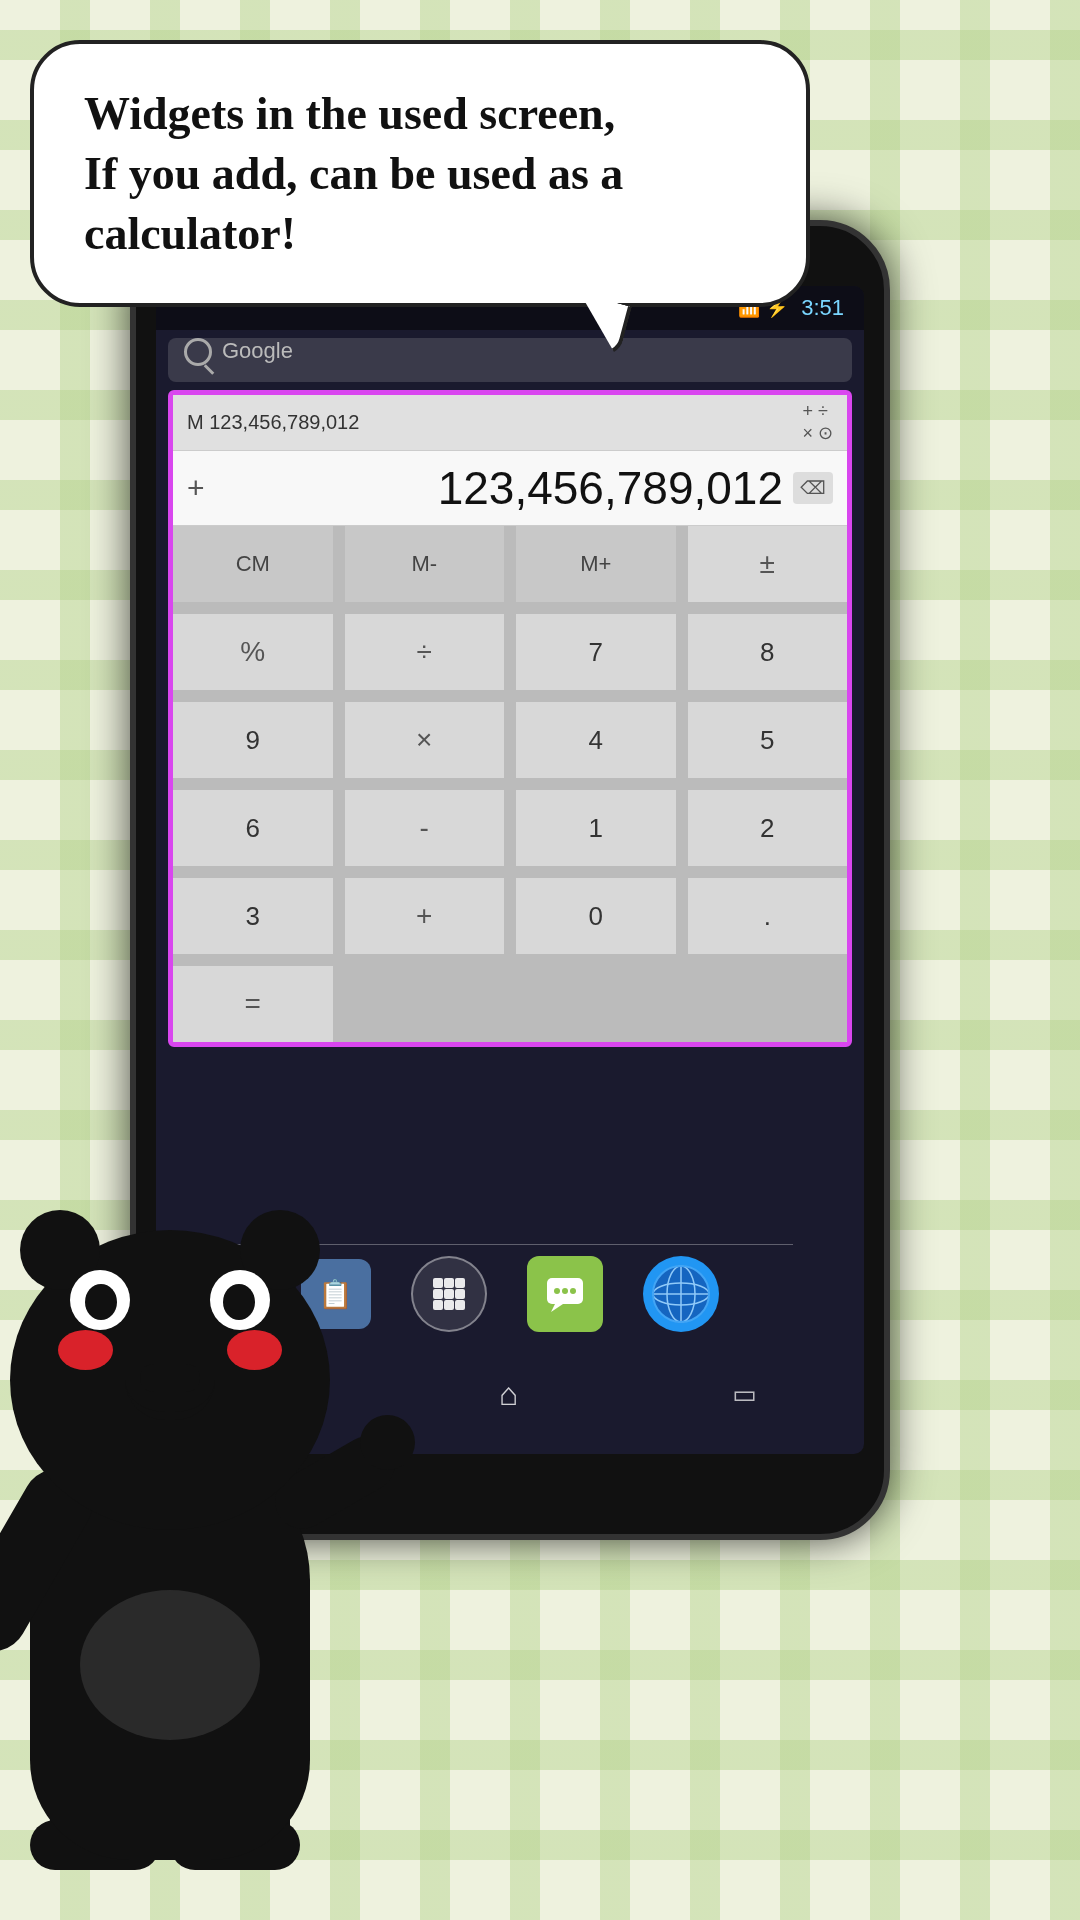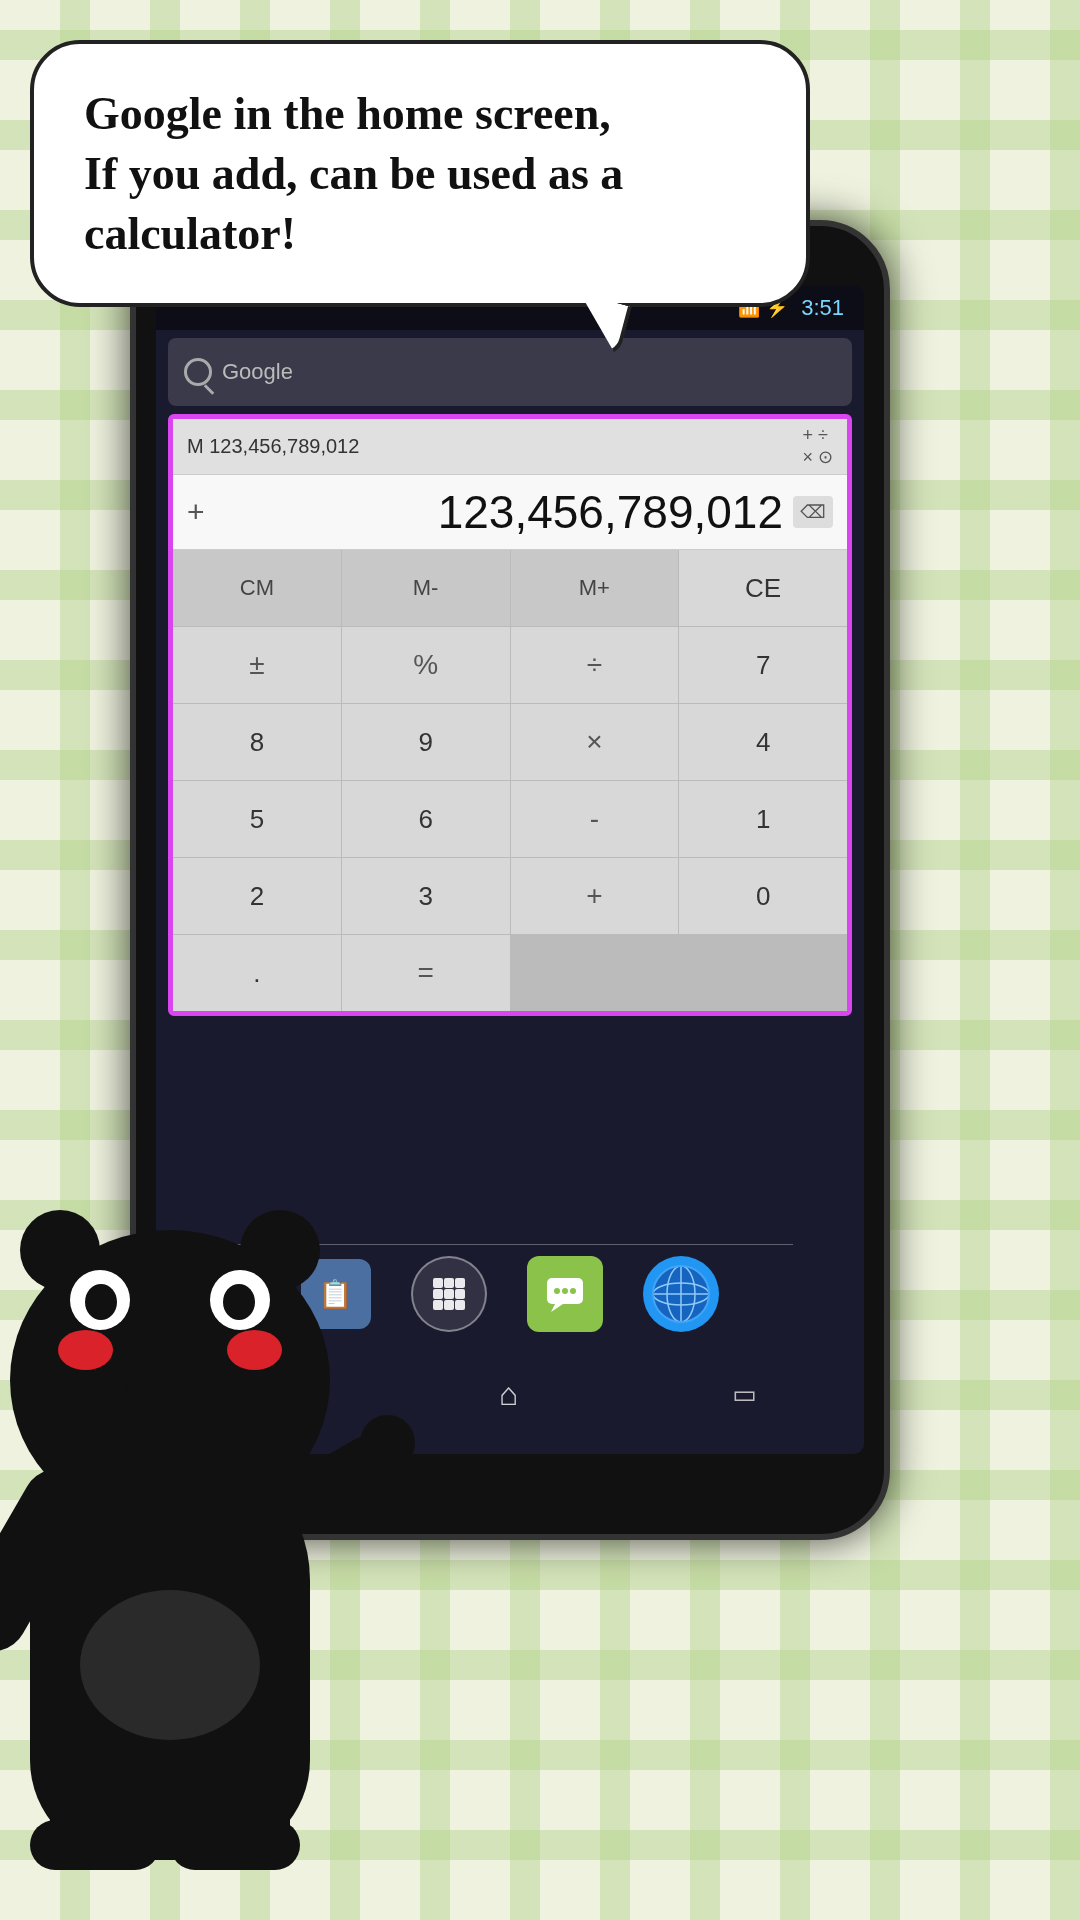--- a/index.html
+++ b/index.html
@@ -122,23 +122,23 @@
     .battery-icon {
       color: #7aff7a;
       font-size: 18px;
     }
 
     
     .search-bar {
       background: #3a3a4a;
       margin: 8px 12px;
       border-radius: 8px;
-      height: 68px;
-      display: flex;
-      align-items: center;
+      height: 44px;
+      display: flex;
+      align-items: flex-start;
       padding: 0 16px;
       gap: 10px;
     }
     .search-icon-circle {
       width: 28px;
       height: 28px;
       border: 3px solid #aaa;
       border-radius: 50%;
       position: relative;
     }
@@ -215,21 +215,21 @@
       align-items: center;
       justify-content: center;
       font-size: 18px;
       color: #555;
     }
 
     
     .calc-buttons {
       display: grid;
       grid-template-columns: repeat(4, 1fr);
-      gap: 1px;
+      gap: 12px;
       background: #bbb;
     }
     .calc-btn {
       background: #d8d8d8;
       display: flex;
       align-items: center;
       justify-content: center;
       height: 76px;
       font-size: 26px;
       color: #333;
@@ -545,21 +545,21 @@
     }
 
   </style>
 </head>
 <body>
 
 <div class="bg"></div>
 
 <div class="speech-bubble">
   <div class="speech-bubble-text">
-    <span>Google in the home screen,</span><br>
+    <span>Widgets in the used screen,</span><br>
     <span>If you add, can be used as a calculator!</span>
   </div>
 </div>
 
 <div class="phone-frame">
   <div class="camera-dot"></div>
 
   <div class="phone-top-dots">
     <div class="phone-dot"></div>
     <div class="phone-dot dark"></div>
@@ -593,21 +593,20 @@
         <span class="calc-number">123,456,789,012</span>
         <div class="calc-backspace">⌫</div>
       </div>
 
       <div class="calc-buttons">
 
         <button class="calc-btn memory">CM</button>
         <button class="calc-btn memory">M-</button>
         <button class="calc-btn memory">M+</button>
 
-        <button class="calc-btn">CE</button>
         <button class="calc-btn operator">±</button>
         <button class="calc-btn operator">%</button>
         <button class="calc-btn operator">÷</button>
 
         <button class="calc-btn">7</button>
         <button class="calc-btn">8</button>
         <button class="calc-btn">9</button>
         <button class="calc-btn operator">×</button>
 
         <button class="calc-btn">4</button>

